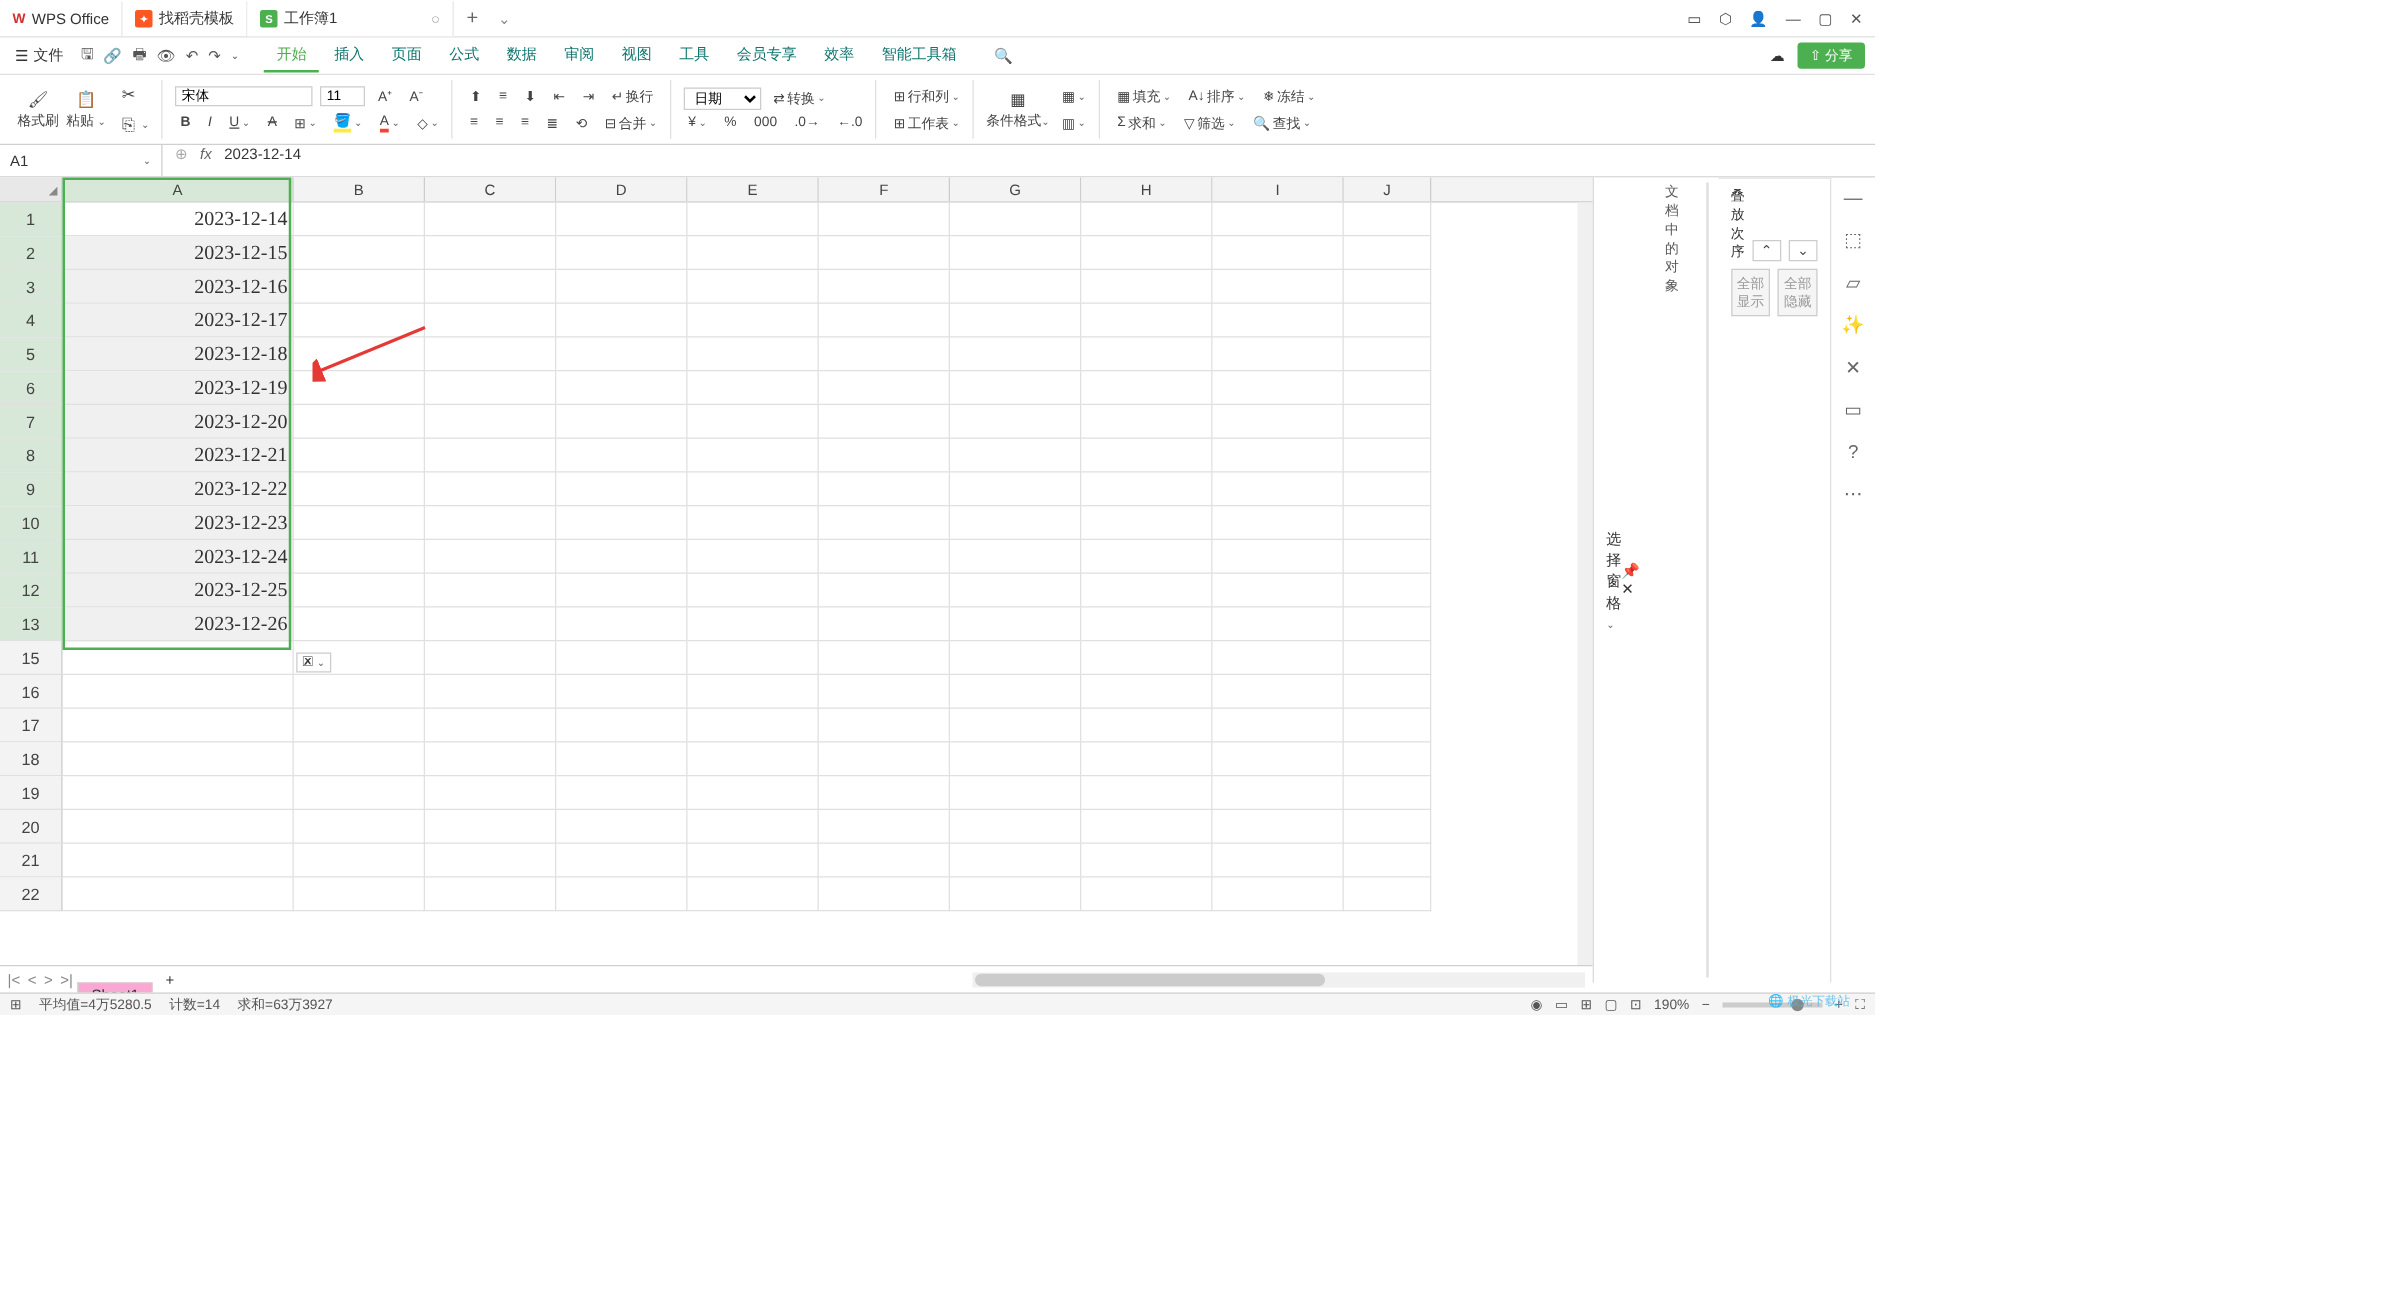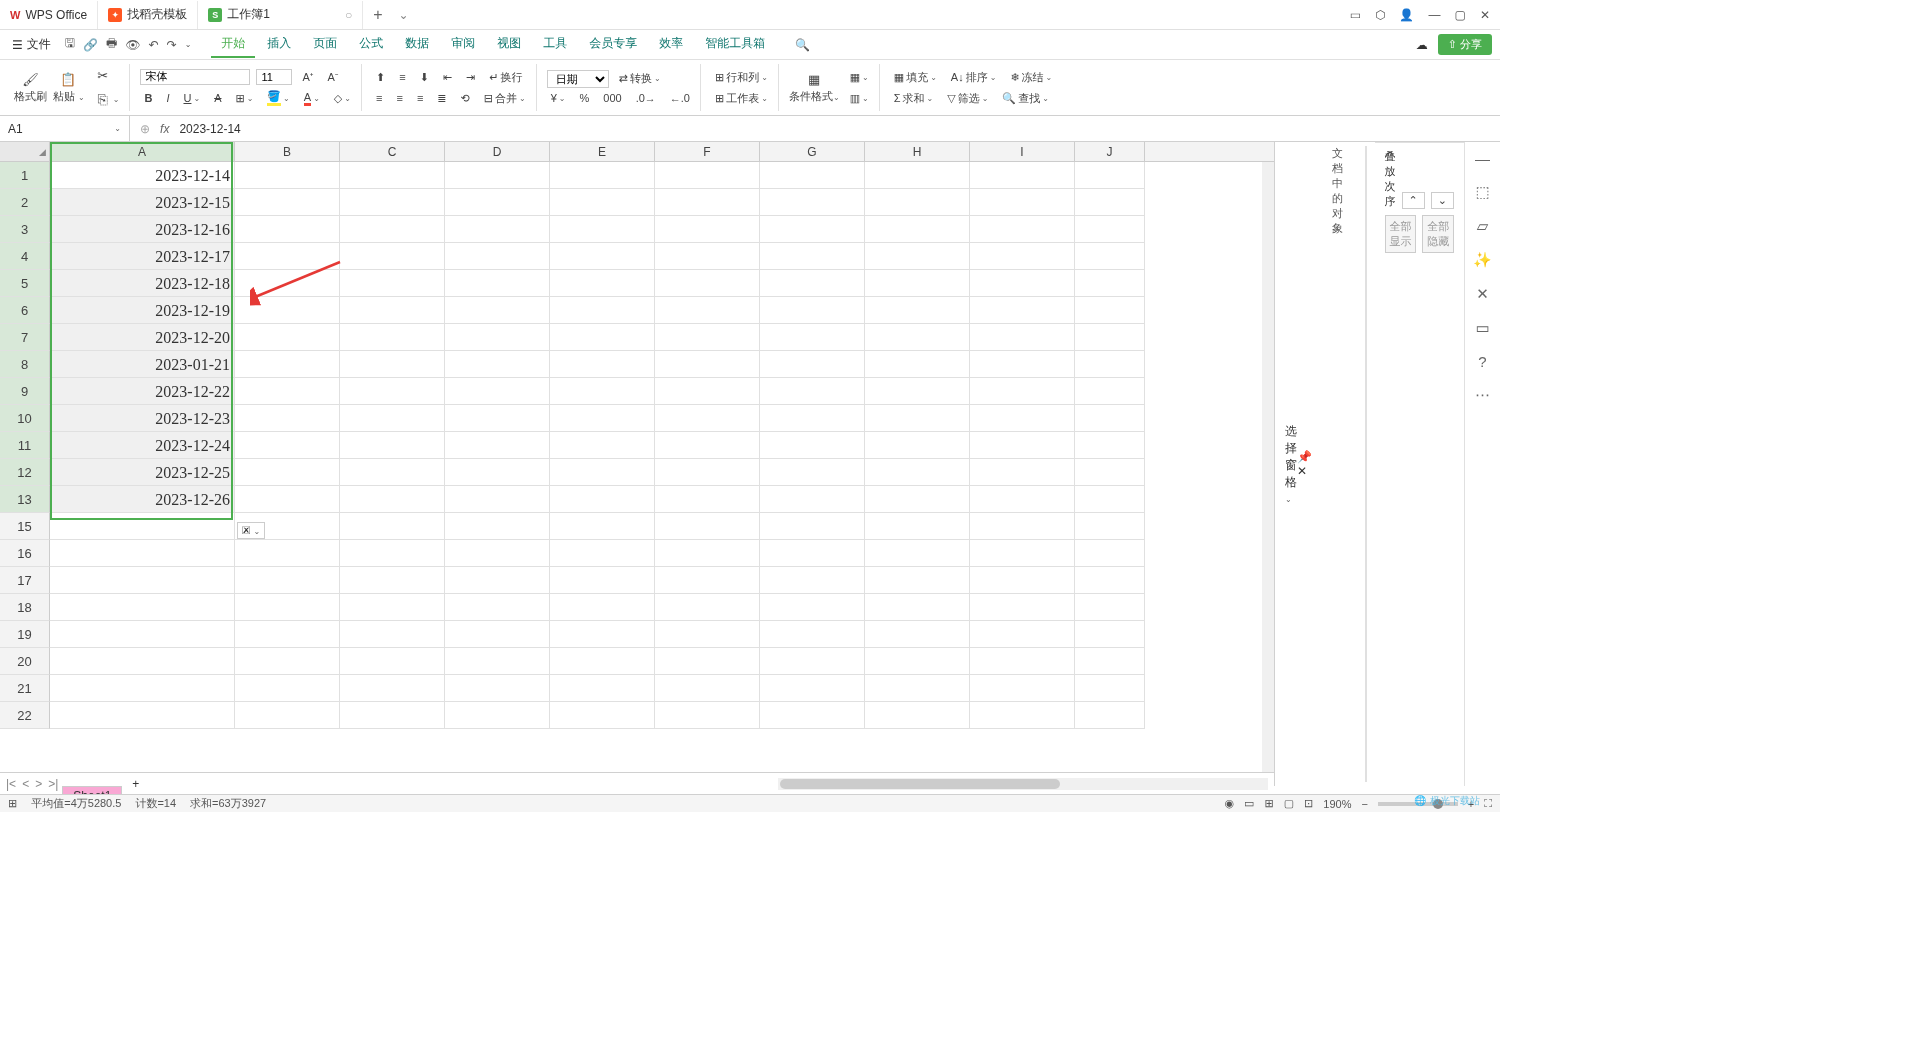--- a/index.html
+++ b/index.html
@@ -34,21 +34,21 @@
 .rrow { display: flex; gap: 6px; align-items: center; }
 .rbtn { display: flex; align-items: center; gap: 2px; padding: 2px 4px; cursor: pointer; color: #444; font-size: 11px; white-space: nowrap; }
 .rbtn-v { display: flex; flex-direction: column; align-items: center; gap: 1px; cursor: pointer; font-size: 11px; color: #444; }
 .dropdown-ind { font-size: 8px; color: #666; }
 .font-select { border: 1px solid #ccc; padding: 1px 4px; font-size: 11px; width: 110px; background: #fff; }
 .size-select { border: 1px solid #ccc; padding: 1px 4px; font-size: 11px; width: 36px; background: #fff; }
 .num-select { border: 1px solid #ccc; padding: 1px 4px; font-size: 11px; width: 62px; background: #fff; }
 .ico { width: 16px; height: 16px; display: inline-flex; align-items: center; justify-content: center; font-size: 13px; }
 
 
-.formula-bar { height: 26px; display: flex; align-items: center; border-bottom: 1px solid #d0d0d0; }
+.formula-bar { height: 26px; display: flex; align-items: flex-start; border-bottom: 1px solid #d0d0d0; }
 .name-box { width: 130px; border-right: 1px solid #d0d0d0; padding: 0 8px; display: flex; align-items: center; justify-content: space-between; height: 100%; }
 .fx-area { display: flex; align-items: center; gap: 10px; padding: 0 10px; flex: 1; }
 .fx-label { font-style: italic; color: #666; }
 
 
 .main-area { display: flex; height: calc(100% - 168px); }
 .grid-wrap { flex: 1; display: flex; flex-direction: column; position: relative; }
 .col-headers { display: flex; height: 20px; background: #f3f3f3; border-bottom: 1px solid #ccc; }
 .corner { width: 50px; border-right: 1px solid #ccc; background: #e8e8e8; display:flex; align-items:center; justify-content:flex-end; padding-right:3px; color:#888; font-size:9px; }
 .col-h { border-right: 1px solid #ccc; text-align: center; line-height: 20px; font-size: 12px; color: #444; background: #f3f3f3; }
@@ -390,21 +390,21 @@
           <div class="cell col-D"></div>
           <div class="cell col-E"></div>
           <div class="cell col-F"></div>
           <div class="cell col-G"></div>
           <div class="cell col-H"></div>
           <div class="cell col-I"></div>
           <div class="cell col-J"></div>
         </div>
         <div class="row">
           <div class="row-h sel">8</div>
-          <div class="cell col-A selected">2023-01-21</div>
+          <div class="cell col-A selected">2023-12-21</div>
           <div class="cell col-B"></div>
           <div class="cell col-C"></div>
           <div class="cell col-D"></div>
           <div class="cell col-E"></div>
           <div class="cell col-F"></div>
           <div class="cell col-G"></div>
           <div class="cell col-H"></div>
           <div class="cell col-I"></div>
           <div class="cell col-J"></div>
         </div>

